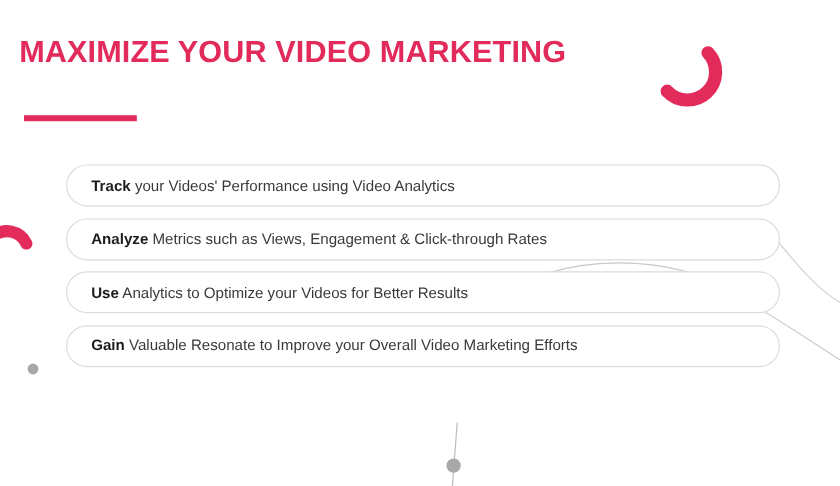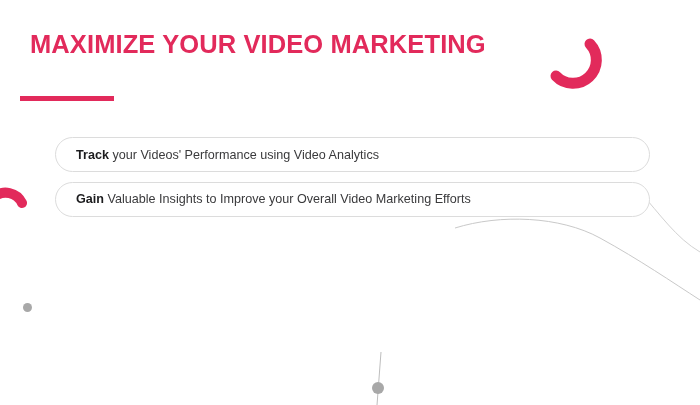--- a/index.html
+++ b/index.html
@@ -24,21 +24,21 @@
     position: absolute;
     left: 0; top: 0;
     width: 700px;
     height: 405px;
     pointer-events: none;
   }
 
   
   .heading {
     position: absolute;
-    left: 30px;
+    left: 16px;
     top: 26px;
     width: 520px;
   }
   .heading-line {
     font-size: 25.5px;
     font-weight: bold;
     letter-spacing: 0.1px;
     line-height: 36px;
     color: #e22a5b;
     white-space: nowrap;
@@ -125,25 +125,31 @@
     <div class="heading-line">MAXIMIZE YOUR VIDEO MARKETING</div>
   </div>
   <div class="heading-rule"></div>
 
   <div class="pill-list">
 
     <div class="pill">
       <span class="pill-text"><span class="pill-lead">Track</span><span> your Videos' Performance using Video Analytics</span></span>
     </div>
 
-
+    <div class="pill">
+      <span class="pill-text"><span class="pill-lead">Analyze</span><span> Metrics such as Views, Engagement &amp; Click-through Rates</span></span>
+    </div>
 
 
     <div class="pill">
-      <span class="pill-text"><span class="pill-lead">Gain</span><span> Valuable Insights to Improve your Overall Video Marketing Efforts</span></span>
+      <span class="pill-text"><span class="pill-lead">Use</span><span> Analytics to Optimize your Videos for Better Results</span></span>
+    </div>
+
+    <div class="pill">
+      <span class="pill-text"><span class="pill-lead">Gain</span><span> Valuable Resonate to Improve your Overall Video Marketing Efforts</span></span>
     </div>
 
   </div>
 
   <div class="dot dot-left"></div>
   <div class="dot dot-bottom"></div>
 
 </div>
 
 </body></html>

